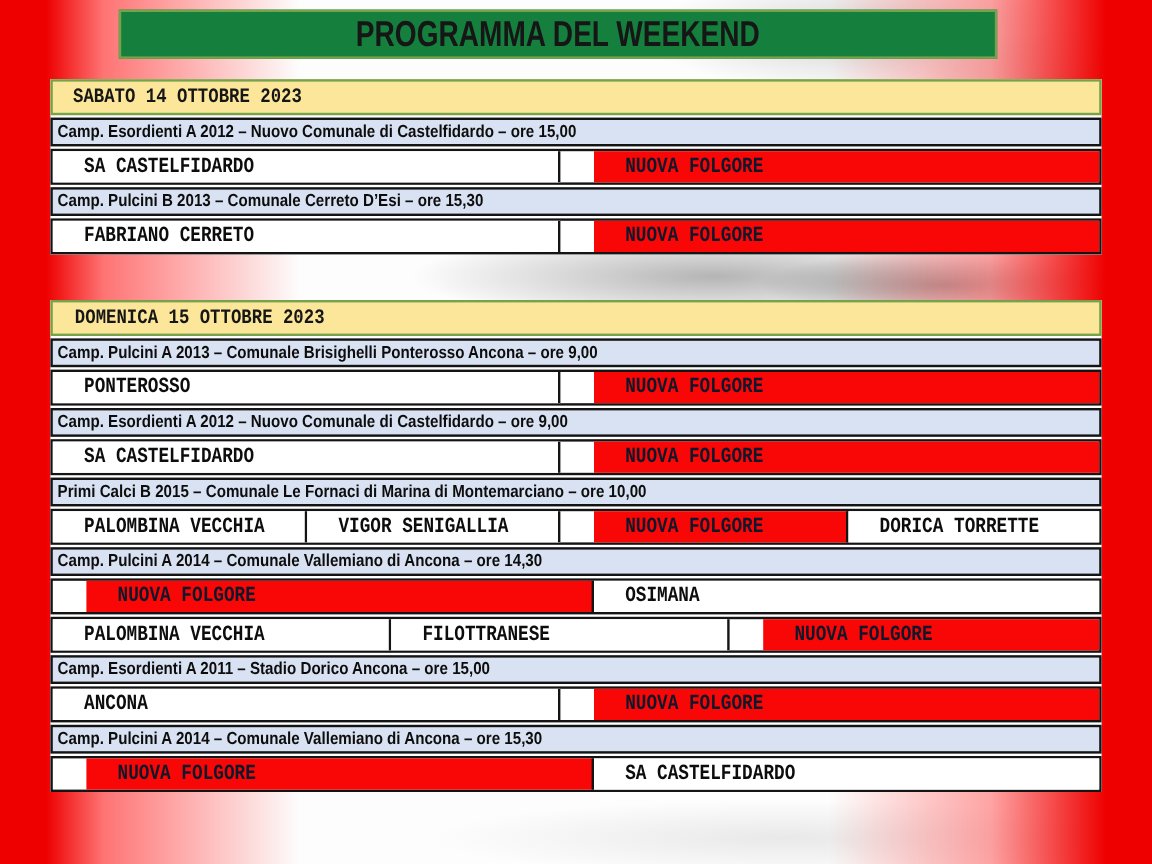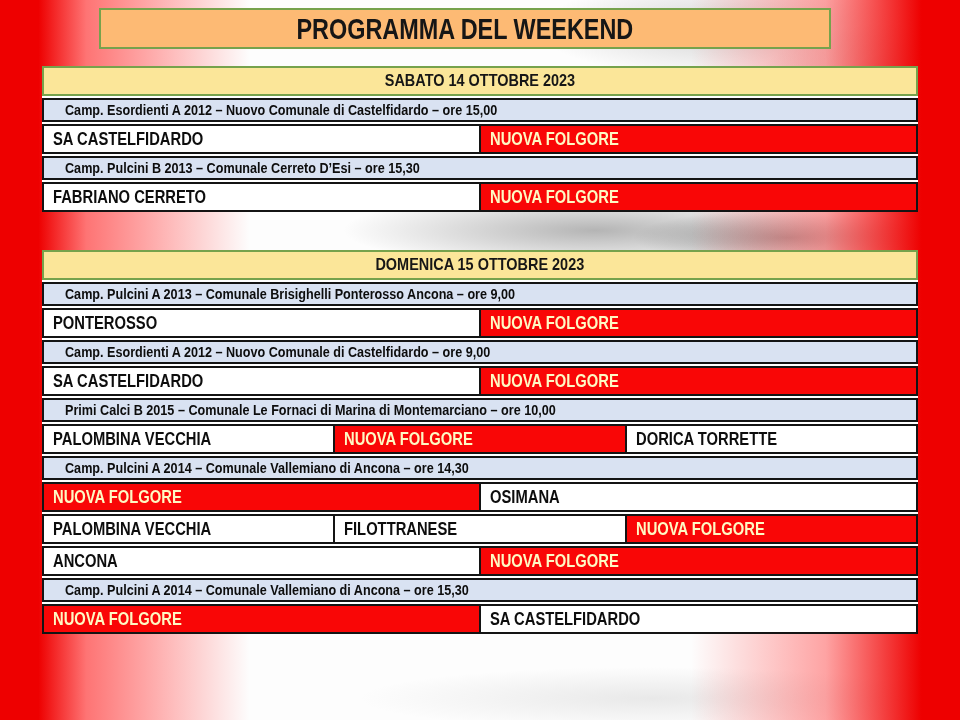--- a/index.html
+++ b/index.html
@@ -28,76 +28,77 @@
     background: linear-gradient(90deg,
       var(--edge-red) 0%, var(--edge-red) 4%,
       rgba(255,70,70,.75) 9%,
       rgba(255,255,255,0) 26%,
       rgba(255,255,255,0) 72%,
       rgba(255,90,90,.55) 86%,
       var(--edge-red) 96%, var(--edge-red) 100%);
   }
   .title-box {
     position: absolute; left: 99px; top: 8px; width: 732px; height: 41px;
-    background: #fdba74;
+    background: #15803d;
     border: 2px solid var(--green);
     display: flex; align-items: center; justify-content: center;
   }
   .title-text {
     display: inline-block;
     font-size: 30px; font-weight: 800; color: #161616;
     letter-spacing: 0px; white-space: nowrap;
     transform: scaleX(.78); transform-origin: center center;
   }
   .section {
     position: absolute; left: 42px; width: 876px;
     background: #ffffff;
     display: flex; flex-direction: column; gap: 2px;
   }
   .section-0 { top: 66px; }
   .section-1 { top: 250px; }
   .day-header {
     height: 30px; flex: 0 0 30px;
     background: var(--yellow);
     border: 2px solid var(--green);
-    display: flex; align-items: center; justify-content: center;
+    display: flex; align-items: center; justify-content: flex-start; font-family: Liberation Mono, monospace;
   }
   .header-text {
     display: inline-block;
     font-size: 17px; font-weight: 800; color: #161616; white-space: nowrap;
     transform: scaleX(.85); transform-origin: center center;
   }
   .info-row {
     height: 24px; flex: 0 0 24px;
     background: var(--blue);
     border: 2px solid var(--ink);
     display: flex; align-items: center;
-    padding-left: 21px;
+    padding-left: 4px;
   }
   .info-text {
     display: inline-block;
     font-size: 14.5px; font-weight: 700; color: #0d0d0d; white-space: nowrap;
     transform: scaleX(.87); transform-origin: left center;
   }
   .match-row {
     height: 30px; flex: 0 0 30px;
     border: 2px solid var(--ink);
     display: flex; align-items: stretch;
     background: #ffffff;
   }
   .team-cell {
     flex: 1 1 0;
     display: flex; align-items: center;
-    padding-left: 9px;
+    padding-left: 26px;
     background: #ffffff; color: #0d0d0d;
     border-right: 2px solid var(--ink);
     overflow: hidden;
+    font-family: Liberation Mono, monospace;
   }
   .team-cell:last-child { border-right: none; }
-  .team-cell.highlight { background: var(--red); color: #fef9c3; }
+  .team-cell.highlight { background: var(--red); color: #0f172a; margin-left: 28px; }
   .team-text {
     display: inline-block;
     font-size: 18px; font-weight: 800; white-space: nowrap;
     transform: scaleX(.82); transform-origin: left center;
   }
 </style>
 </head>
 <body>
 
 <div class="bg-photo"></div>
@@ -167,20 +168,23 @@
         </div>
       </div>
 
   <div class="info-row">
     <span class="info-text">Primi Calci B 2015 – Comunale Le Fornaci di Marina di Montemarciano – ore 10,00</span>
   </div>
   <div class="match-row">
         <div class="team-cell">
           <span class="team-text">PALOMBINA VECCHIA</span>
         </div>
+        <div class="team-cell">
+          <span class="team-text">VIGOR SENIGALLIA</span>
+        </div>
         <div class="team-cell highlight">
           <span class="team-text">NUOVA FOLGORE</span>
         </div>
         <div class="team-cell">
           <span class="team-text">DORICA TORRETTE</span>
         </div>
       </div>
 
   <div class="info-row">
     <span class="info-text">Camp. Pulcini A 2014 – Comunale Vallemiano di Ancona – ore 14,30</span>
@@ -199,20 +203,23 @@
           <span class="team-text">PALOMBINA VECCHIA</span>
         </div>
         <div class="team-cell">
           <span class="team-text">FILOTTRANESE</span>
         </div>
         <div class="team-cell highlight">
           <span class="team-text">NUOVA FOLGORE</span>
         </div>
       </div>
 
+  <div class="info-row">
+    <span class="info-text">Camp. Esordienti A 2011 – Stadio Dorico Ancona – ore 15,00</span>
+  </div>
   <div class="match-row">
         <div class="team-cell">
           <span class="team-text">ANCONA</span>
         </div>
         <div class="team-cell highlight">
           <span class="team-text">NUOVA FOLGORE</span>
         </div>
       </div>
 
   <div class="info-row">

